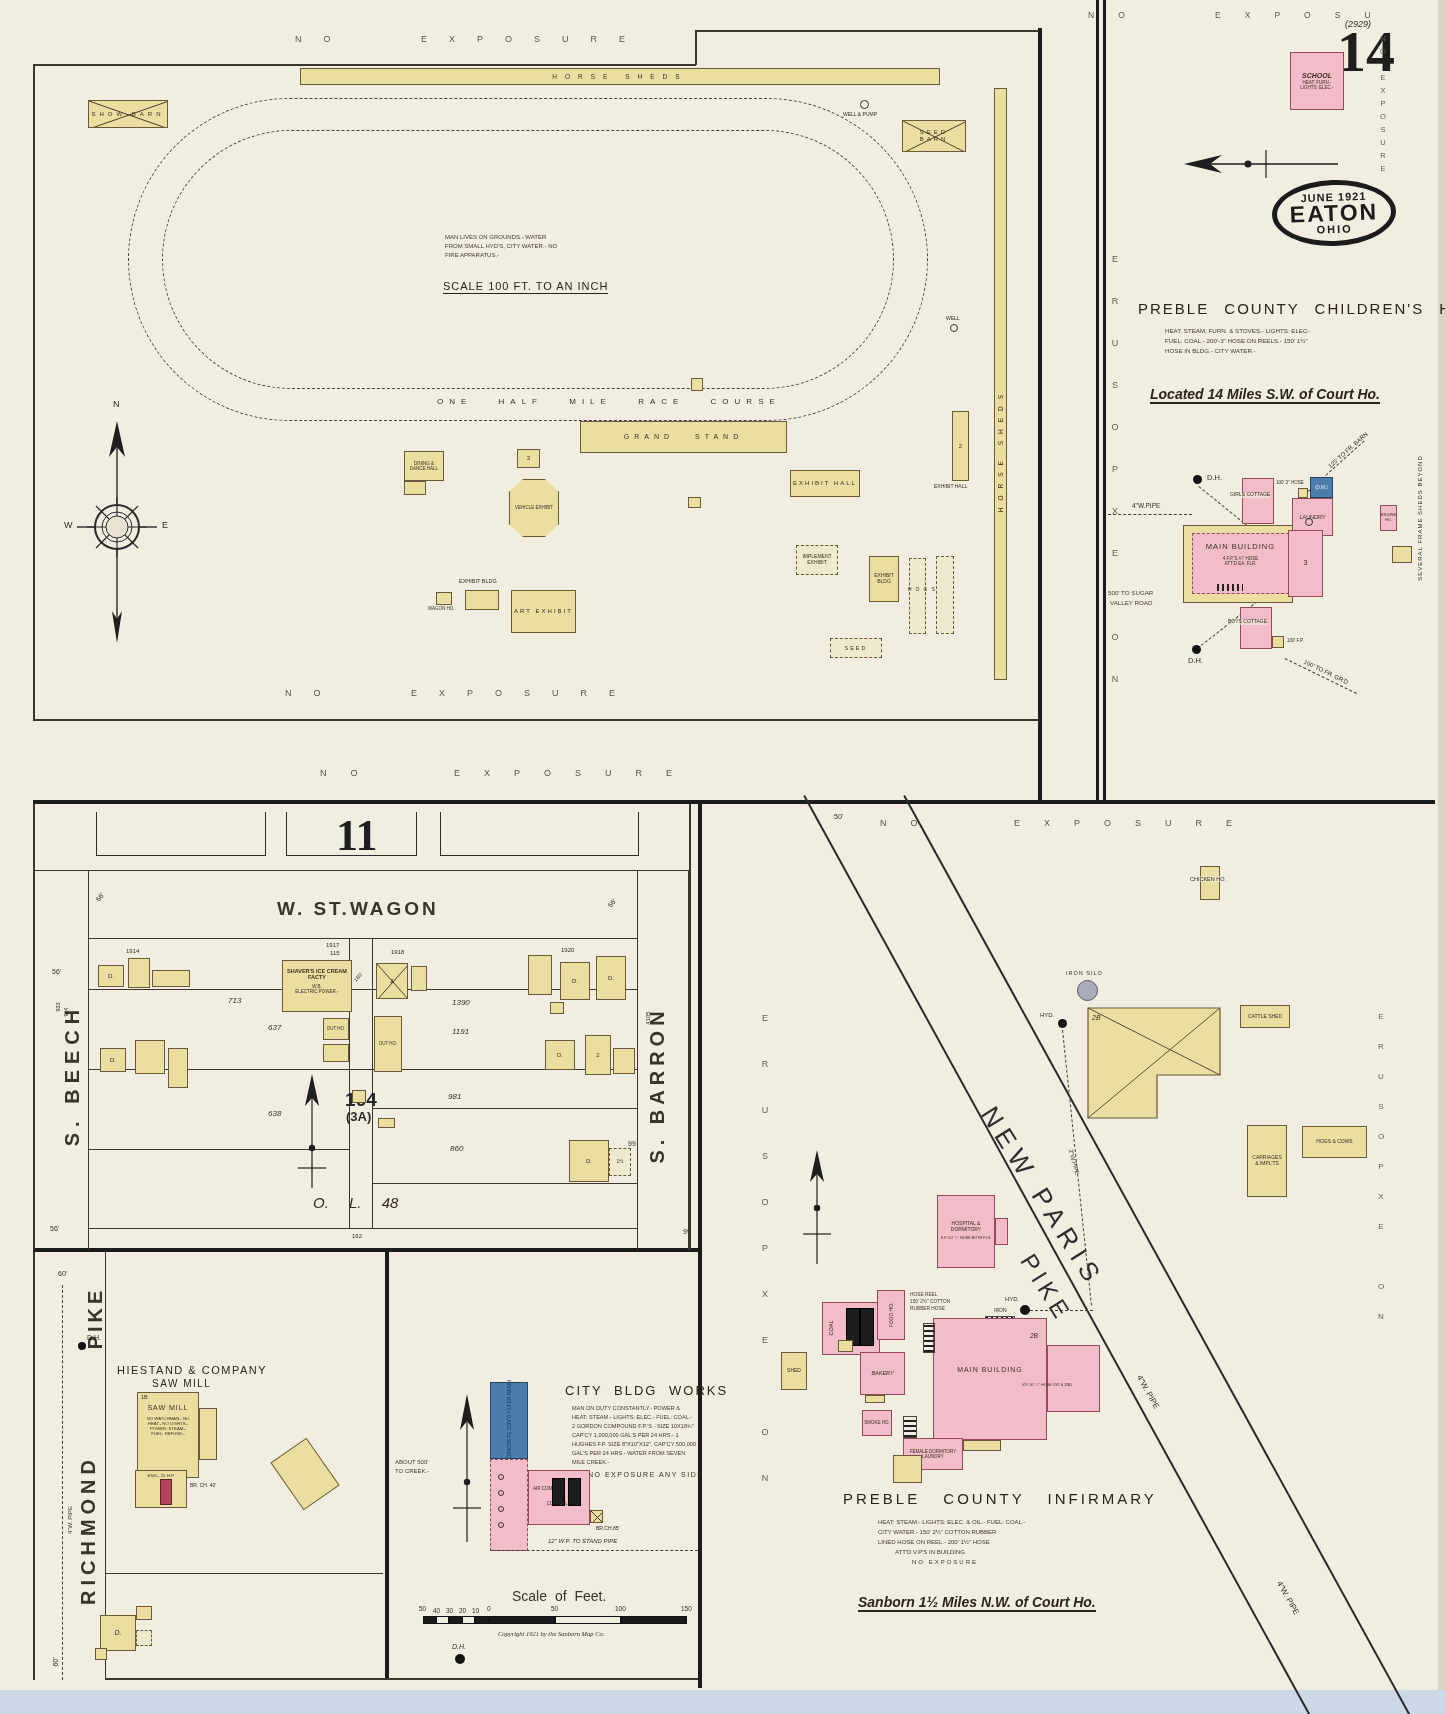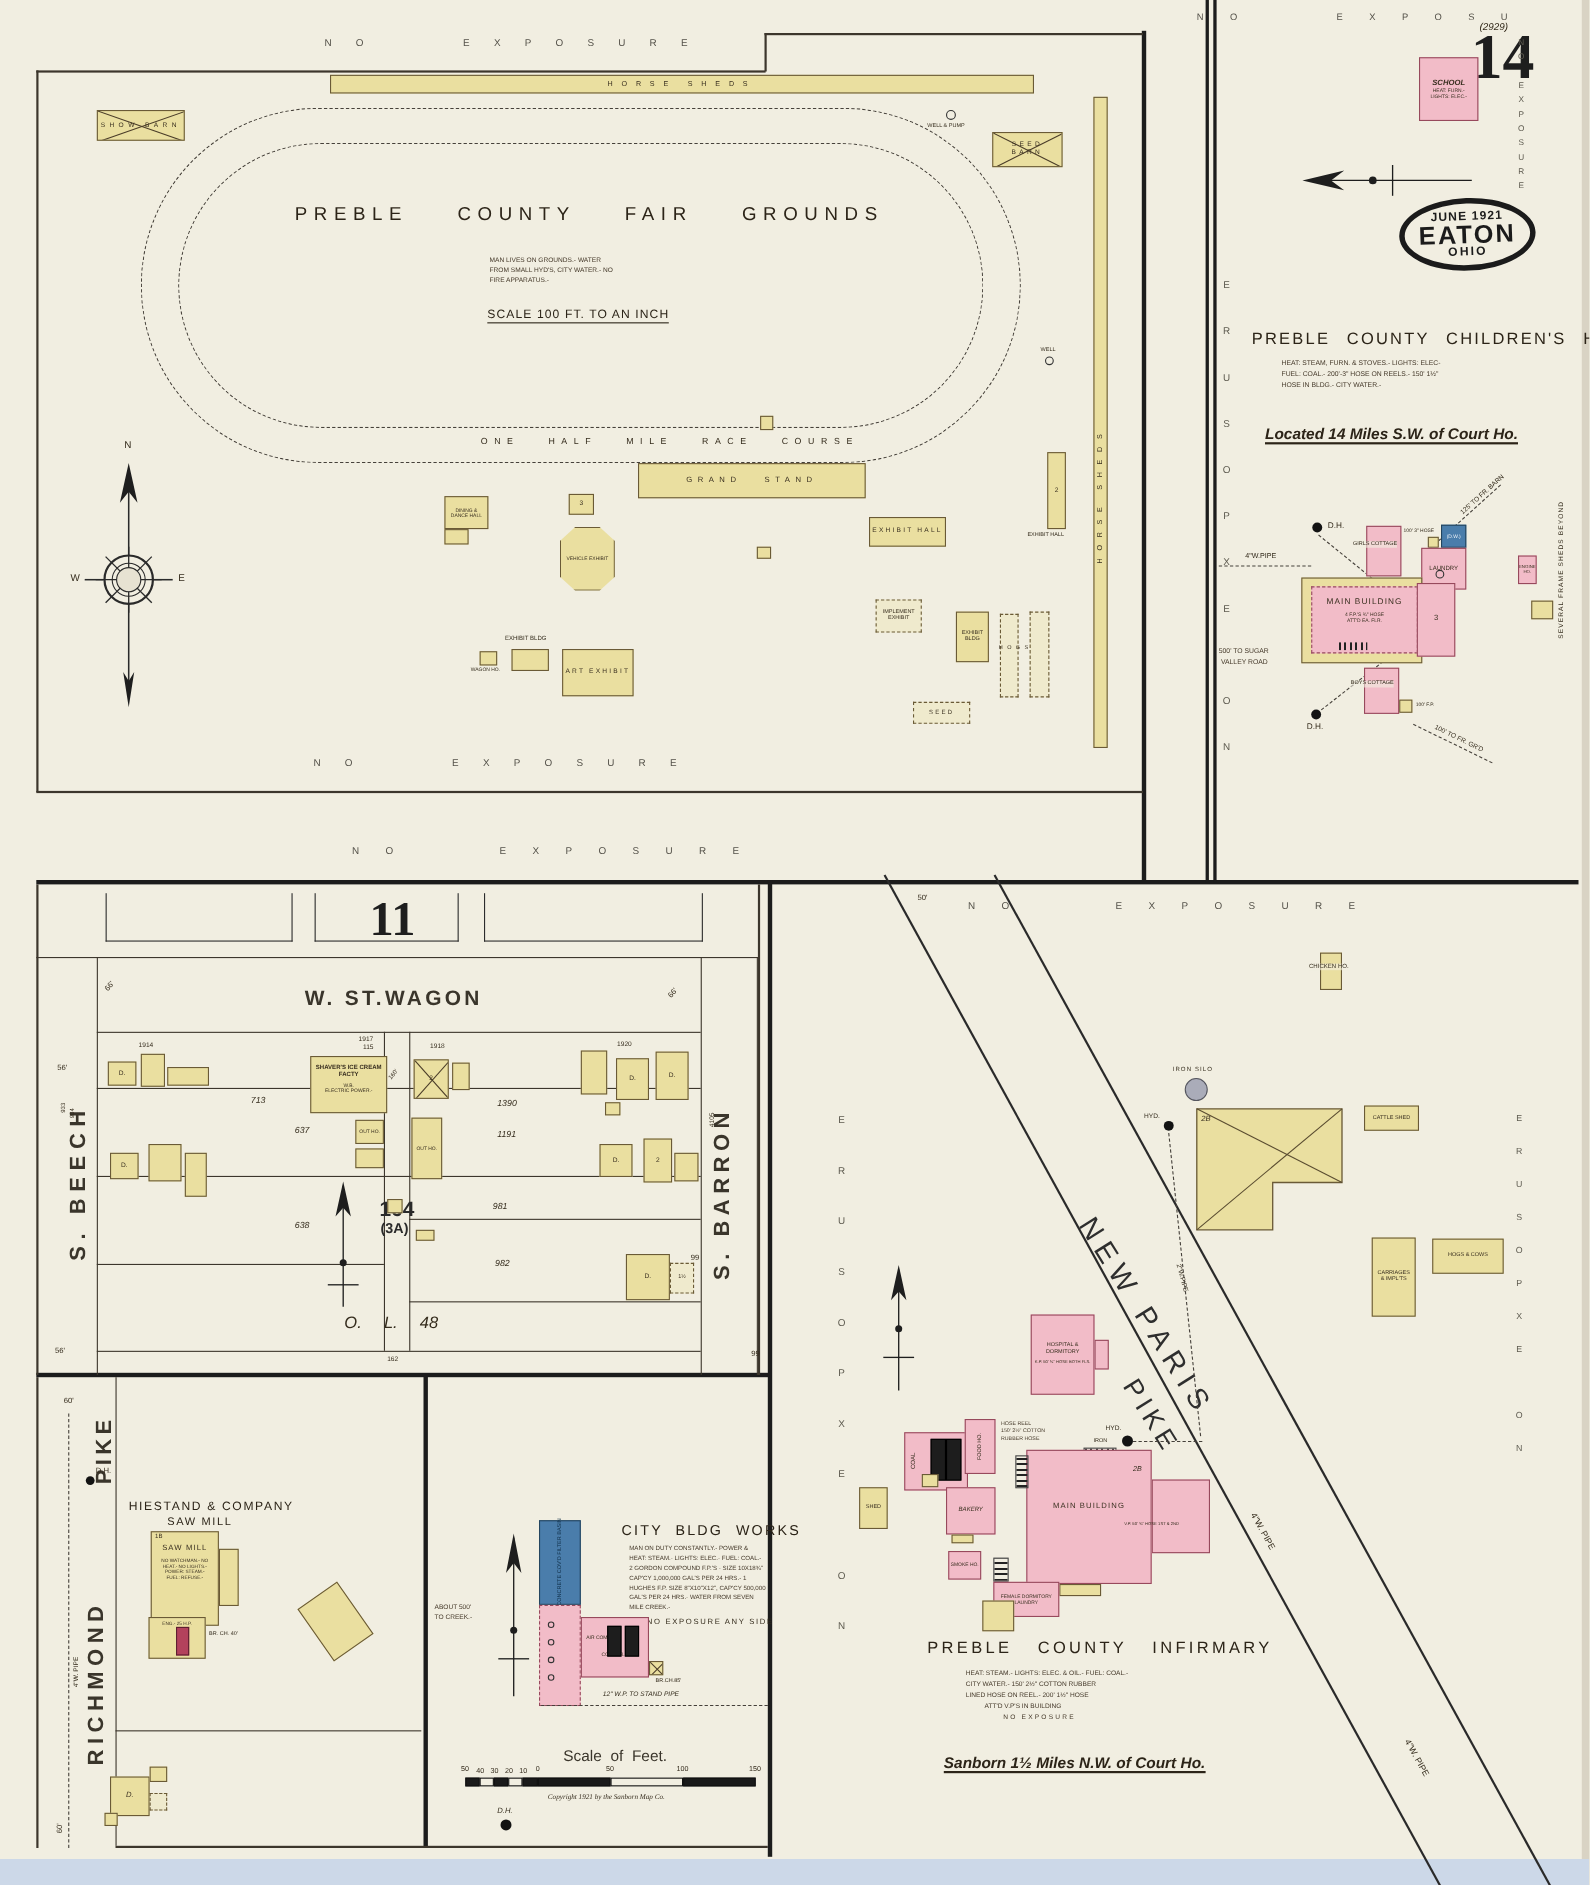--- a/index.html
+++ b/index.html
@@ -82,21 +82,20 @@
     <svg width="80" height="28" style="left:0;top:0;">
         <line x1="0" y1="0" x2="80" y2="28" stroke="#4a3c28" stroke-width="1"></line>
         <line x1="80" y1="0" x2="0" y2="28" stroke="#4a3c28" stroke-width="1"></line>
       </svg>
     <span style="letter-spacing:4px;font-size:6px;z-index:1;">SHOW BARN</span>
   </div>
 
   <div class="track" style="left:128px;top:98px;width:800px;height:323px;"></div>
   <div class="track" style="left:162px;top:130px;width:732px;height:259px;border-radius:135px;"></div>
 
-  <div class="title" style="left:268px;top:185px;font-size:17px;letter-spacing:6px;word-spacing:34px;">PREBLE COUNTY FAIR GROUNDS</div>
   <div class="note" style="left:445px;top:233px;">MAN LIVES ON GROUNDS.- WATER</div>
   <div class="note" style="left:445px;top:242px;">FROM SMALL HYD'S, CITY WATER.- NO</div>
   <div class="note" style="left:445px;top:251px;">FIRE APPARATUS.-</div>
   <div class="title" style="left:443px;top:280px;font-size:11px;letter-spacing:1px;border-bottom:1.5px solid #2c2418;padding-bottom:1px;">SCALE 100 FT. TO AN INCH</div>
 
   <div class="circle" style="left:860px;top:100px;width:9px;height:9px;"></div>
   <div class="lbl" style="left:843px;top:112px;font-size:5px;">WELL &amp; PUMP</div>
   <div class="b" style="left:902px;top:120px;width:64px;height:32px;">
     <svg width="64" height="32" style="left:0;top:0;">
         <line x1="0" y1="0" x2="64" y2="32" stroke="#4a3c28" stroke-width="1"></line>
@@ -315,21 +314,21 @@
   <div class="lbl" style="left:391px;top:949px;font-size:6px;">1918</div>
   <div class="lbl" style="left:561px;top:947px;font-size:6px;">1920</div>
   <div class="dlbl" style="left:358px;top:977px;--a:-50deg;font-size:5.5px;">160'</div>
 
   <div class="lbl" style="left:228px;top:997px;font-size:8px;font-style:italic;">713</div>
   <div class="lbl" style="left:268px;top:1024px;font-size:8px;font-style:italic;">637</div>
   <div class="lbl" style="left:268px;top:1110px;font-size:8px;font-style:italic;">638</div>
   <div class="lbl" style="left:452px;top:999px;font-size:8px;font-style:italic;">1390</div>
   <div class="lbl" style="left:452px;top:1028px;font-size:8px;font-style:italic;">1191</div>
   <div class="lbl" style="left:448px;top:1093px;font-size:8px;font-style:italic;">981</div>
-  <div class="lbl" style="left:450px;top:1145px;font-size:8px;font-style:italic;">982</div>
+  <div class="lbl" style="left:450px;top:1145px;font-size:8px;font-style:italic;">860</div>
   <div class="lbl" style="left:345px;top:1090px;font-size:19px;font-weight:bold;color:#2a2a2a;">164</div>
   <div class="lbl" style="left:346px;top:1110px;font-size:13px;font-weight:bold;color:#2a2a2a;">(3A)</div>
   <div class="lbl" style="left:313px;top:1195px;font-size:15px;word-spacing:16px;font-style:italic;">O. L. 48</div>
   <div class="lbl" style="left:352px;top:1233px;font-size:6px;">162</div>
 
   <div class="b" style="left:98px;top:965px;width:26px;height:22px;">
       <span>D.</span>
     </div>
   <div class="b" style="left:128px;top:958px;width:22px;height:30px;"></div>
   <div class="b" style="left:152px;top:970px;width:38px;height:17px;"></div>

